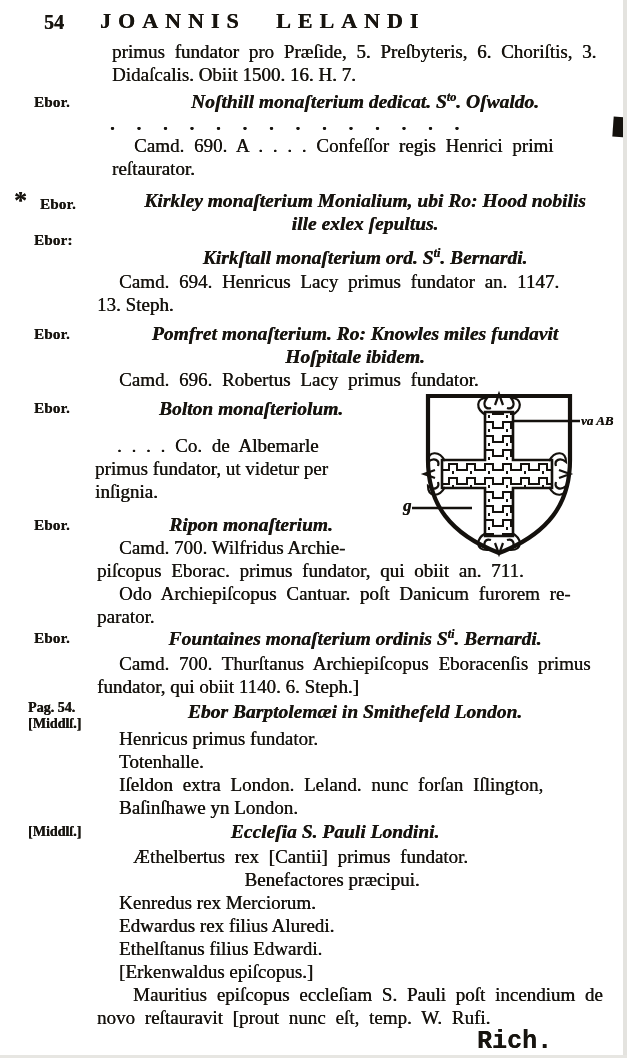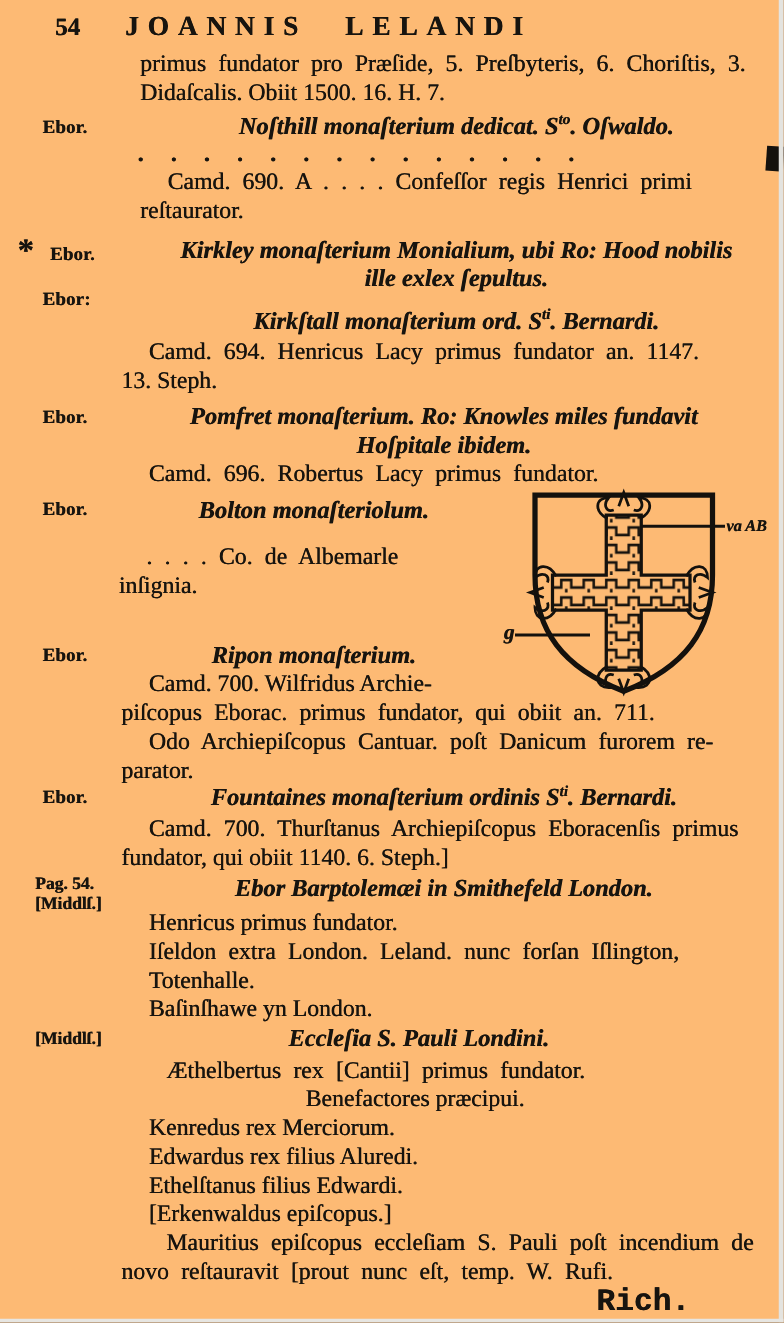--- a/index.html
+++ b/index.html
@@ -1,18 +1,18 @@
 <!DOCTYPE html>
 <html><head>
 <meta charset="utf-8">
 <style>
   html,body{margin:0;padding:0;background:#888;}
   .page{
     position:relative;width:627px;height:1058px;
-    background:#fdba74;
+    background:#ffffff;
     font-family:"Liberation Serif","DejaVu Serif",serif;
     color:#17140f;
     overflow:hidden;
     text-shadow:0.35px 0 0 currentColor;
   }
   .abs{position:absolute;}
   .bline{font-size:19px;line-height:23px;white-space:nowrap;}
   .marg{font-weight:bold;font-size:15px;white-space:nowrap;letter-spacing:0.2px;}
   .marg-sm{font-weight:bold;font-size:14px;white-space:nowrap;}
   .head{font-style:italic;font-weight:bold;font-size:19.5px;line-height:23px;text-align:center;white-space:nowrap;}
@@ -71,20 +71,21 @@
   <div class="abs" style="left:100px;top:322px;width:510px;">
     <div class="head">Pomfret monaſterium. Ro: Knowles miles fundavit</div>
     <div class="head">Hoſpitale ibidem.</div>
   </div>
   <div class="abs bline indent wds" style="left:97px;top:368px;width:520px;">Camd. 696. Robertus Lacy primus fundator.</div>
 
   <div class="abs marg" style="left:34px;top:400px;">Ebor.</div>
   <div class="abs head" style="left:95px;top:397px;width:312px;">Bolton monaſteriolum.</div>
   <div class="abs" style="left:95px;top:434px;width:322px;">
     <div class="bline indent wds">.  .  .  .  Co. de Albemarle</div>
+    <div class="bline">primus fundator, ut videtur per</div>
     <div class="bline">inſignia.</div>
   </div>
 
   <div class="abs" style="left:408px;top:390px;width:219px;height:172px;">
     <svg width="219" height="172" viewBox="0 0 219 172">
       <defs>
         <pattern id="vair" width="18" height="14" patternUnits="userSpaceOnUse">
           <path d="M0,10 h5 v-6 h8 v6 h5 M9,14 v-3" stroke="#14110d" stroke-width="2" fill="none"></path>
         </pattern>
         <g id="tip" stroke="#14110d" stroke-width="2.2" fill="none">
@@ -123,22 +124,22 @@
   <div class="abs" style="left:97px;top:652px;width:525px;">
     <div class="bline indent wds">Camd. 700. Thurſtanus Archiepiſcopus Eboracenſis primus</div>
     <div class="bline">fundator, qui obiit 1140. 6. Steph.]</div>
   </div>
 
   <div class="abs marg-sm" style="left:28px;top:700px;">Pag. 54.</div>
   <div class="abs marg-sm" style="left:28px;top:716px;">[Middlſ.]</div>
   <div class="abs head" style="left:100px;top:700px;width:510px;">Ebor Barptolemæi in Smithefeld London.</div>
   <div class="abs" style="left:97px;top:727px;width:525px;">
     <div class="bline indent">Henricus primus fundator.</div>
+    <div class="bline indent">Totenhalle.</div>
     <div class="bline indent wds">Iſeldon extra London. Leland. nunc forſan Iſlington,</div>
-    <div class="bline indent">Totenhalle.</div>
     <div class="bline indent">Baſinſhawe yn London.</div>
   </div>
 
   <div class="abs marg-sm" style="left:28px;top:824px;">[Middlſ.]</div>
   <div class="abs head" style="left:100px;top:820px;width:470px;">Eccleſia S. Pauli Londini.</div>
   <div class="abs" style="left:97px;top:845px;width:525px;">
     <div class="bline indent2 wds">Æthelbertus rex [Cantii] primus fundator.</div>
     <div class="bline center" style="width:470px;">Benefactores præcipui.</div>
     <div class="bline indent">Kenredus rex Merciorum.</div>
     <div class="bline indent">Edwardus rex filius Aluredi.</div>

